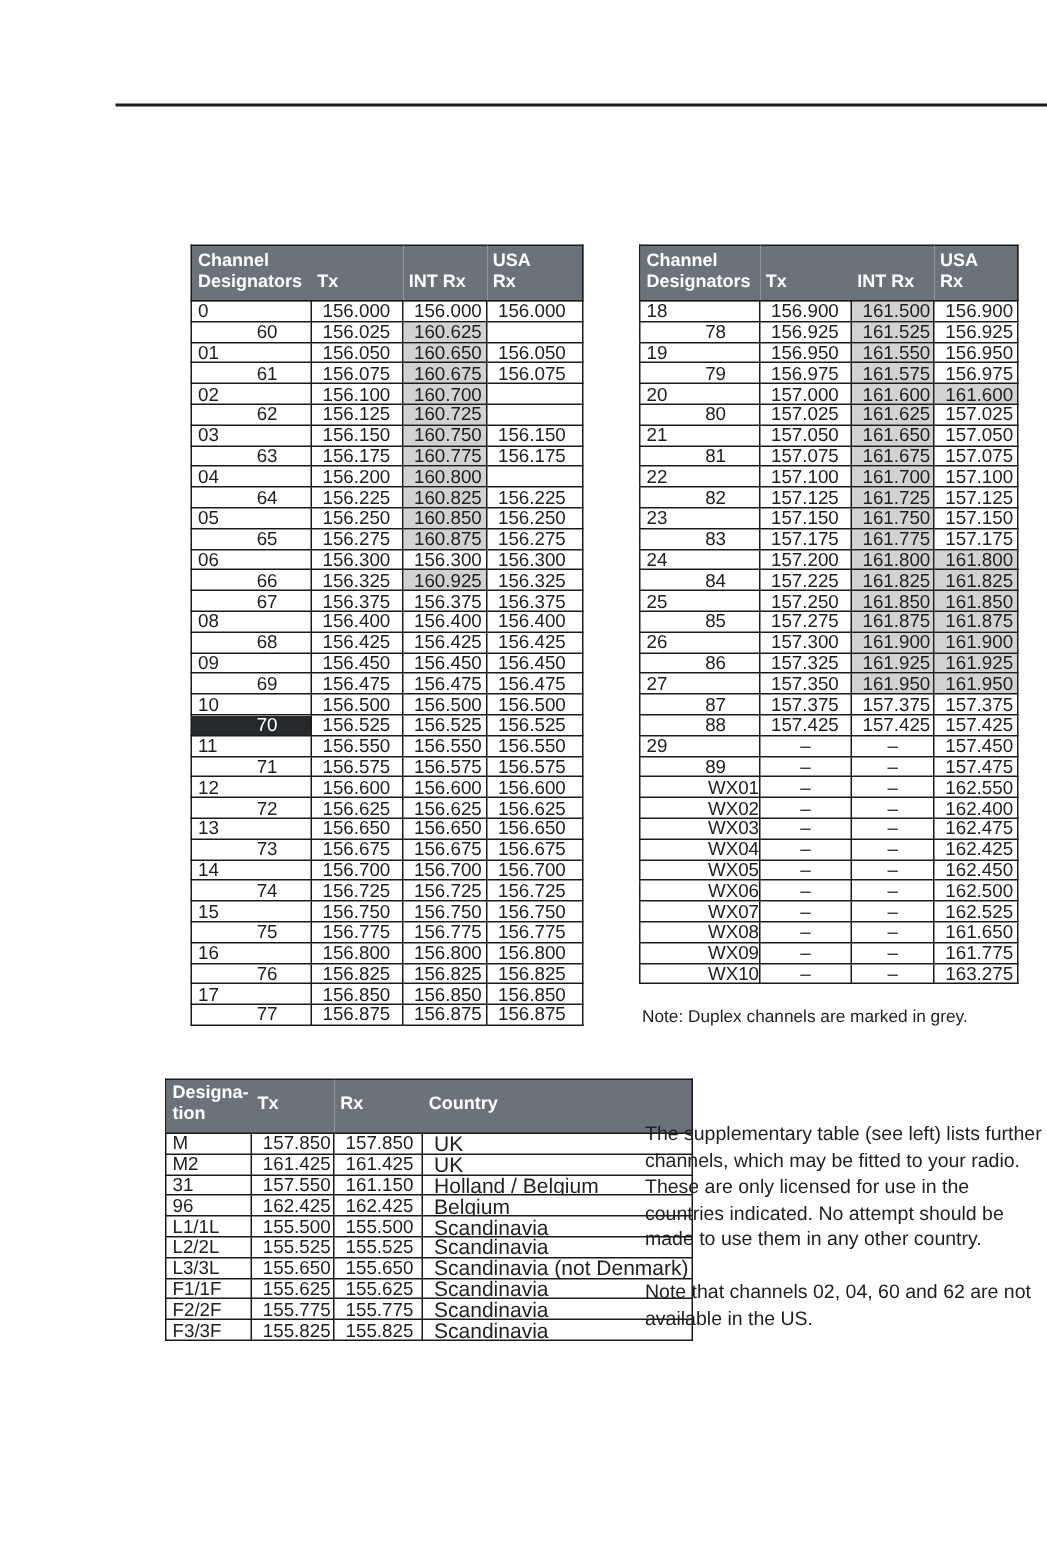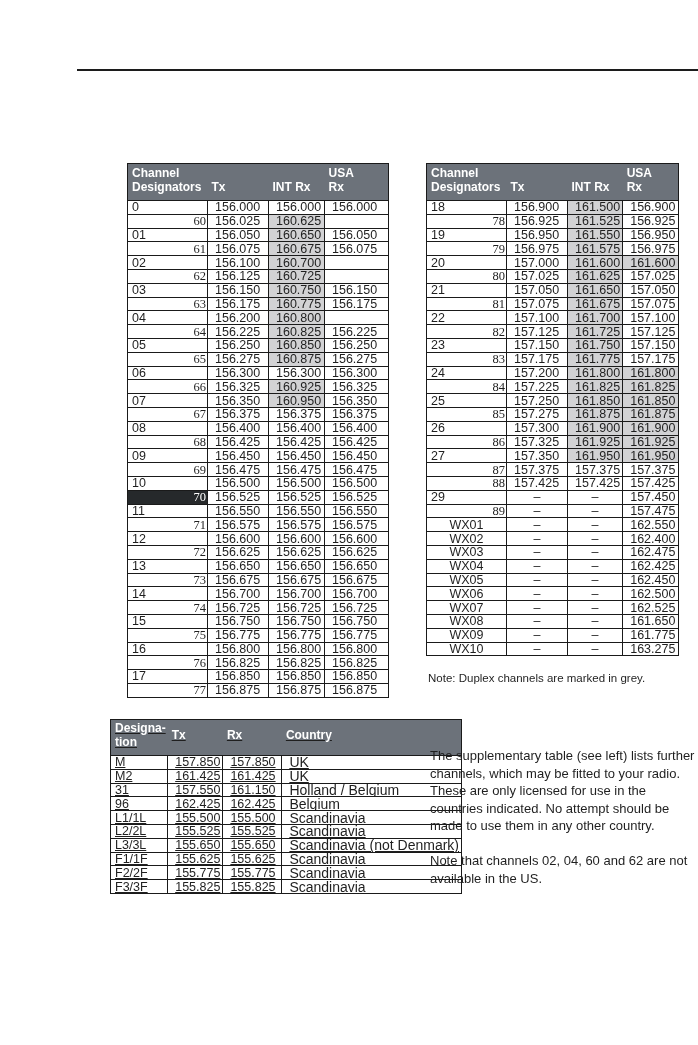--- a/index.html
+++ b/index.html
@@ -19,33 +19,33 @@
     white-space:pre-line;line-height:13.5px;padding:2px 2px 6px 4px;border:none;
   }
   td{
     border:1px solid var(--border,#1a1a1a);
     font-size:12.5px;line-height:12px;height:12.8px;
     padding:0 2px 0 7px;white-space:nowrap;overflow:hidden;
   }
   tbody tr{height:13.8px;}
 
   td.des{padding:0 2px 0 4px;}
-  td.a-right{text-align:right;padding:0 1px 0 2px;font-family:Liberation Serif, serif;}
-  td.a-center{text-align:center;padding:0;}
+  td.a-right{text-align:right;padding:0 22px 0 2px;}
+  td.a-center{text-align:right;padding:0;}
   td.c{text-align:center;padding:0;}
   td.grey{background:var(--duplex-grey,#d2d2d4);}
   td.hl{background:var(--highlight-bg,#26292b);color:var(--highlight-text,#ffffff);}
 
   #channel-table-left{left:127px;top:163px;}
   #channel-table-left th, #channel-table-right th{height:28px;}
   #channel-table-right{left:426px;top:163px;}
 
   #duplex-note{left:428px;top:672px;font-size:11.5px;}
 
-  #supp-table{left:110px;top:719px;text-decoration:underline;}
+  #supp-table{left:110px;top:719px;}
   #supp-table th{vertical-align:middle;height:23px;}
   #supp-table td.country{font-size:14px;}
 
   #body-text{left:430px;top:747px;width:272px;font-size:13px;line-height:17.6px;}
   #body-text p{margin:0 0 17px 0;}
 </style>
 </head>
 <body>
 
 <div id="top-rule" class="abs"></div>
@@ -146,26 +146,20 @@
         <td class="num">156.300</td>
         <td class="num">156.300</td>
       </tr>
       <tr>
         <td class="des a-right">66</td>
         <td class="num">156.325</td>
         <td class="num grey">160.925</td>
         <td class="num">156.325</td>
       </tr>
       <tr>
-        <td class="des a-left">07</td>
-        <td class="num">156.350</td>
-        <td class="num grey">160.950</td>
-        <td class="num">156.350</td>
-      </tr>
-      <tr>
         <td class="des a-right">67</td>
         <td class="num">156.375</td>
         <td class="num">156.375</td>
         <td class="num">156.375</td>
       </tr>
       <tr>
         <td class="des a-left">08</td>
         <td class="num">156.400</td>
         <td class="num">156.400</td>
         <td class="num">156.400</td>

